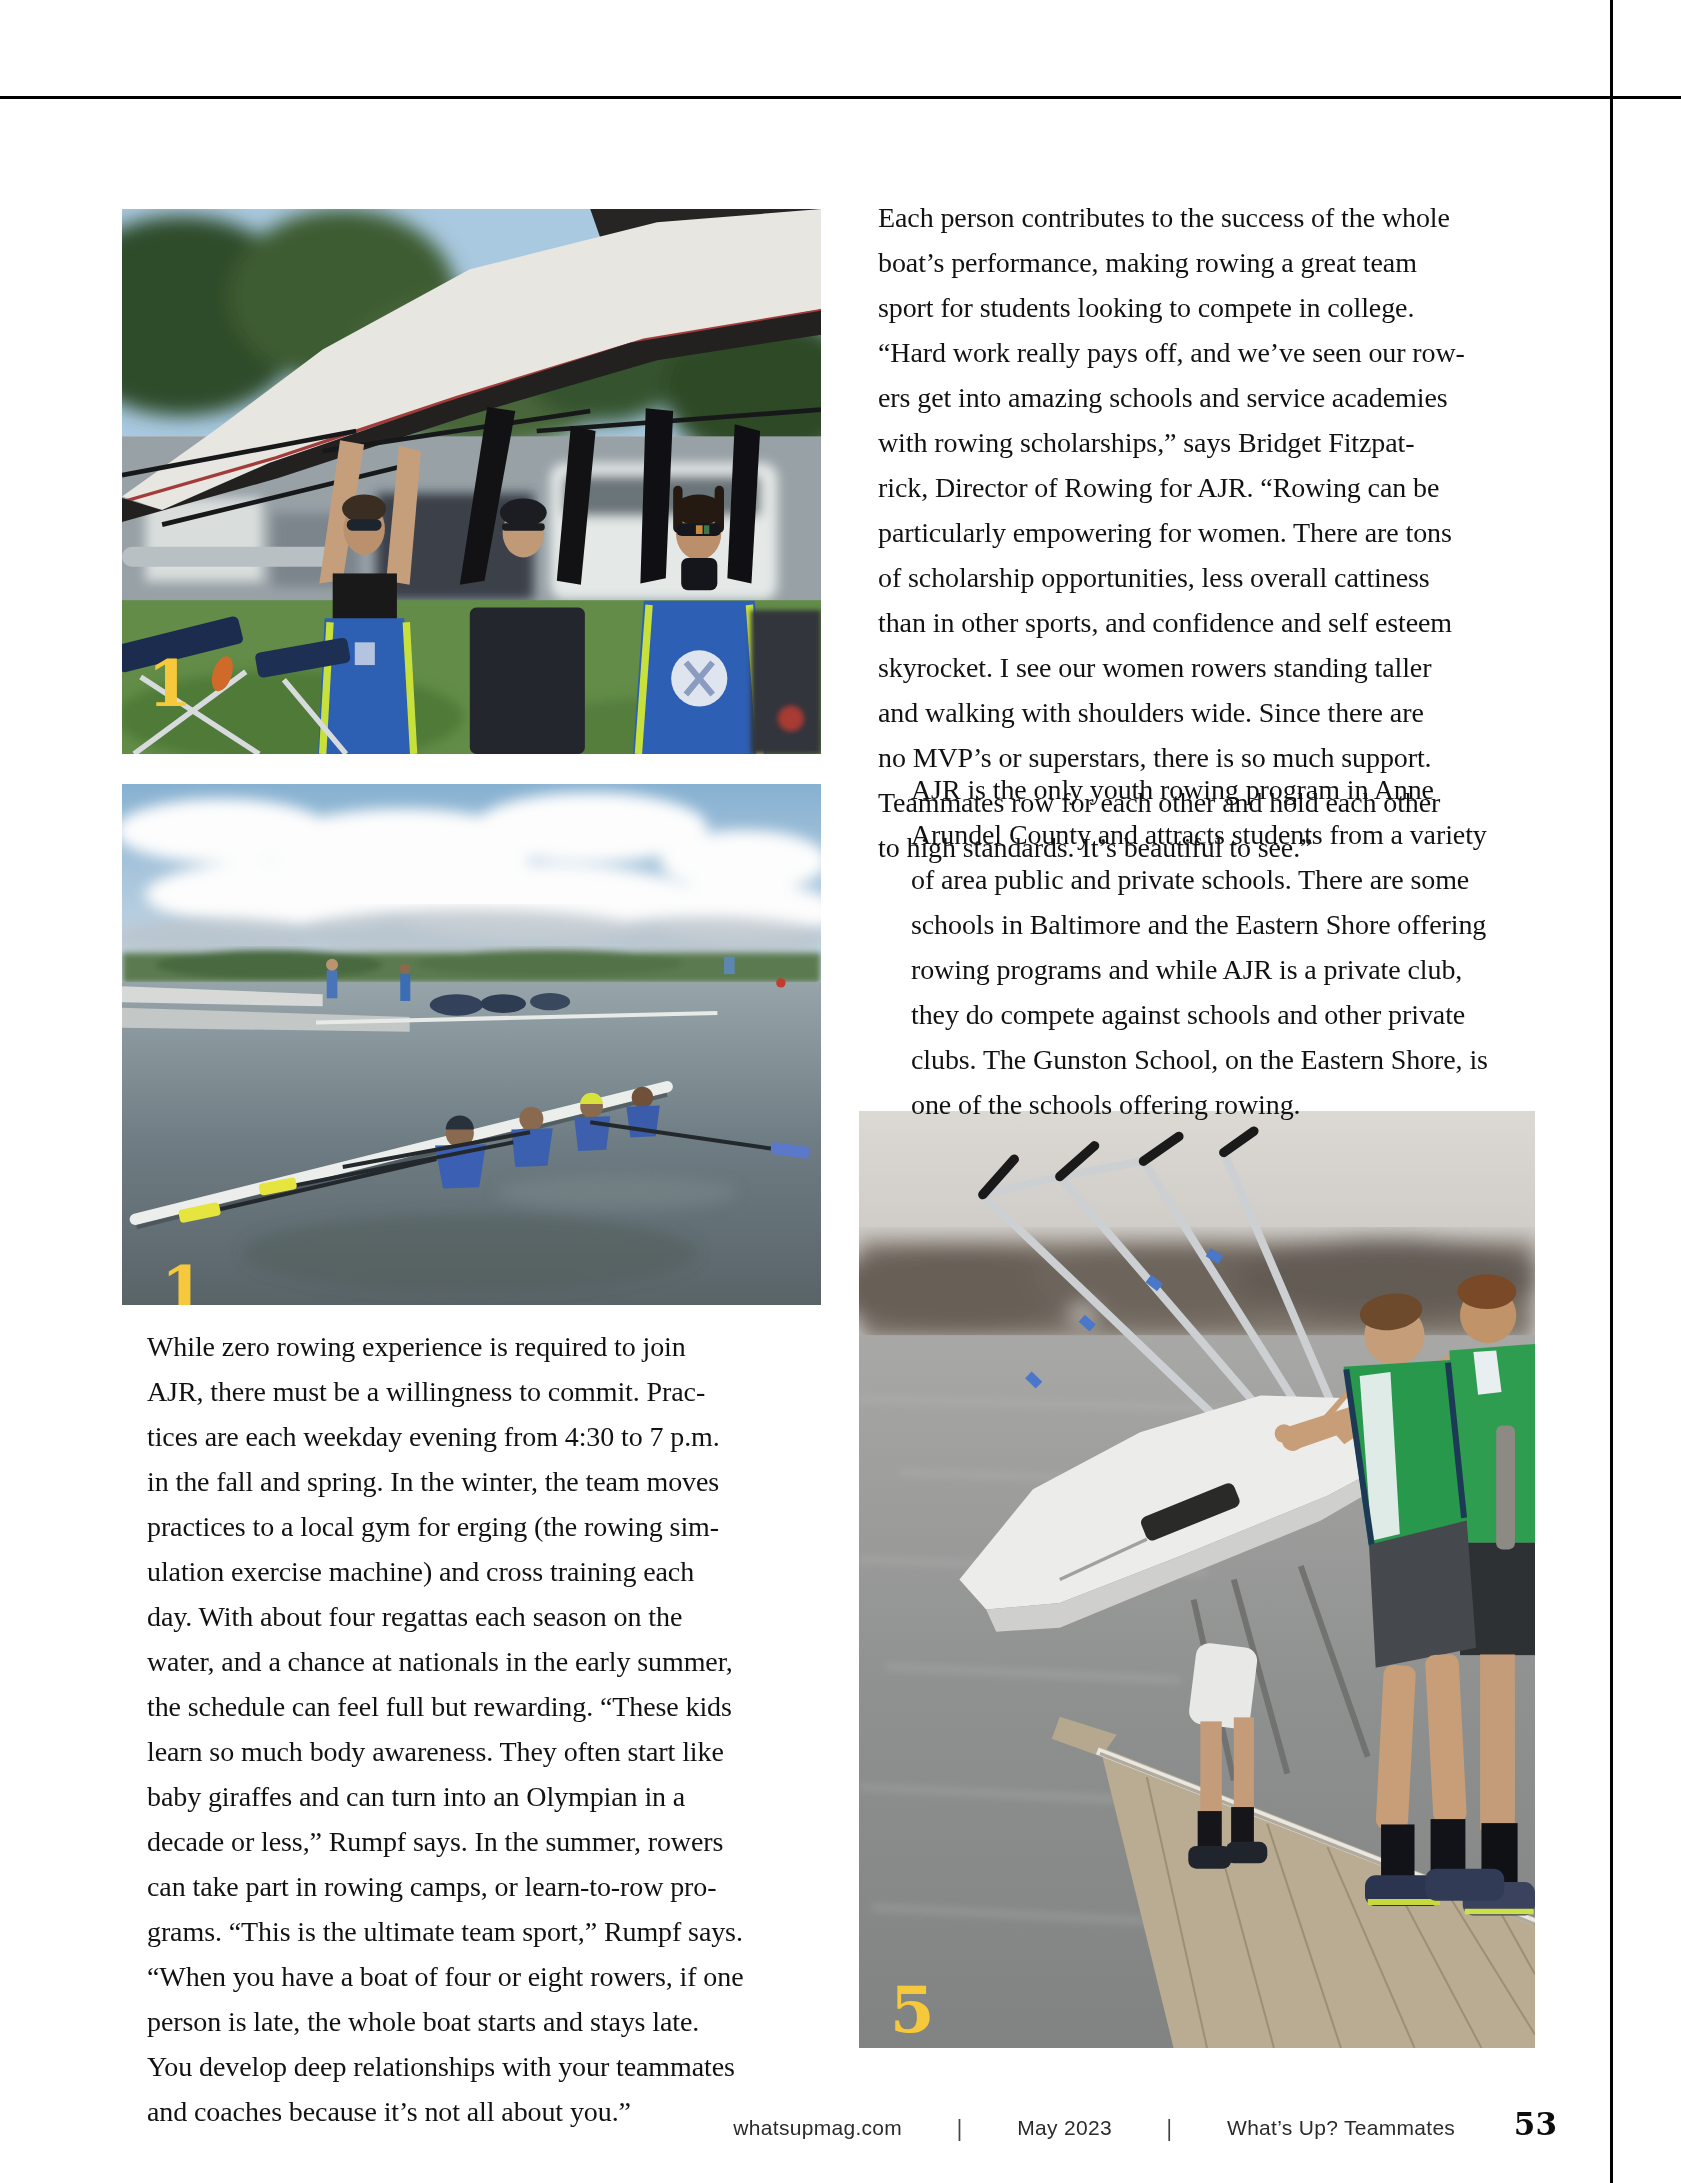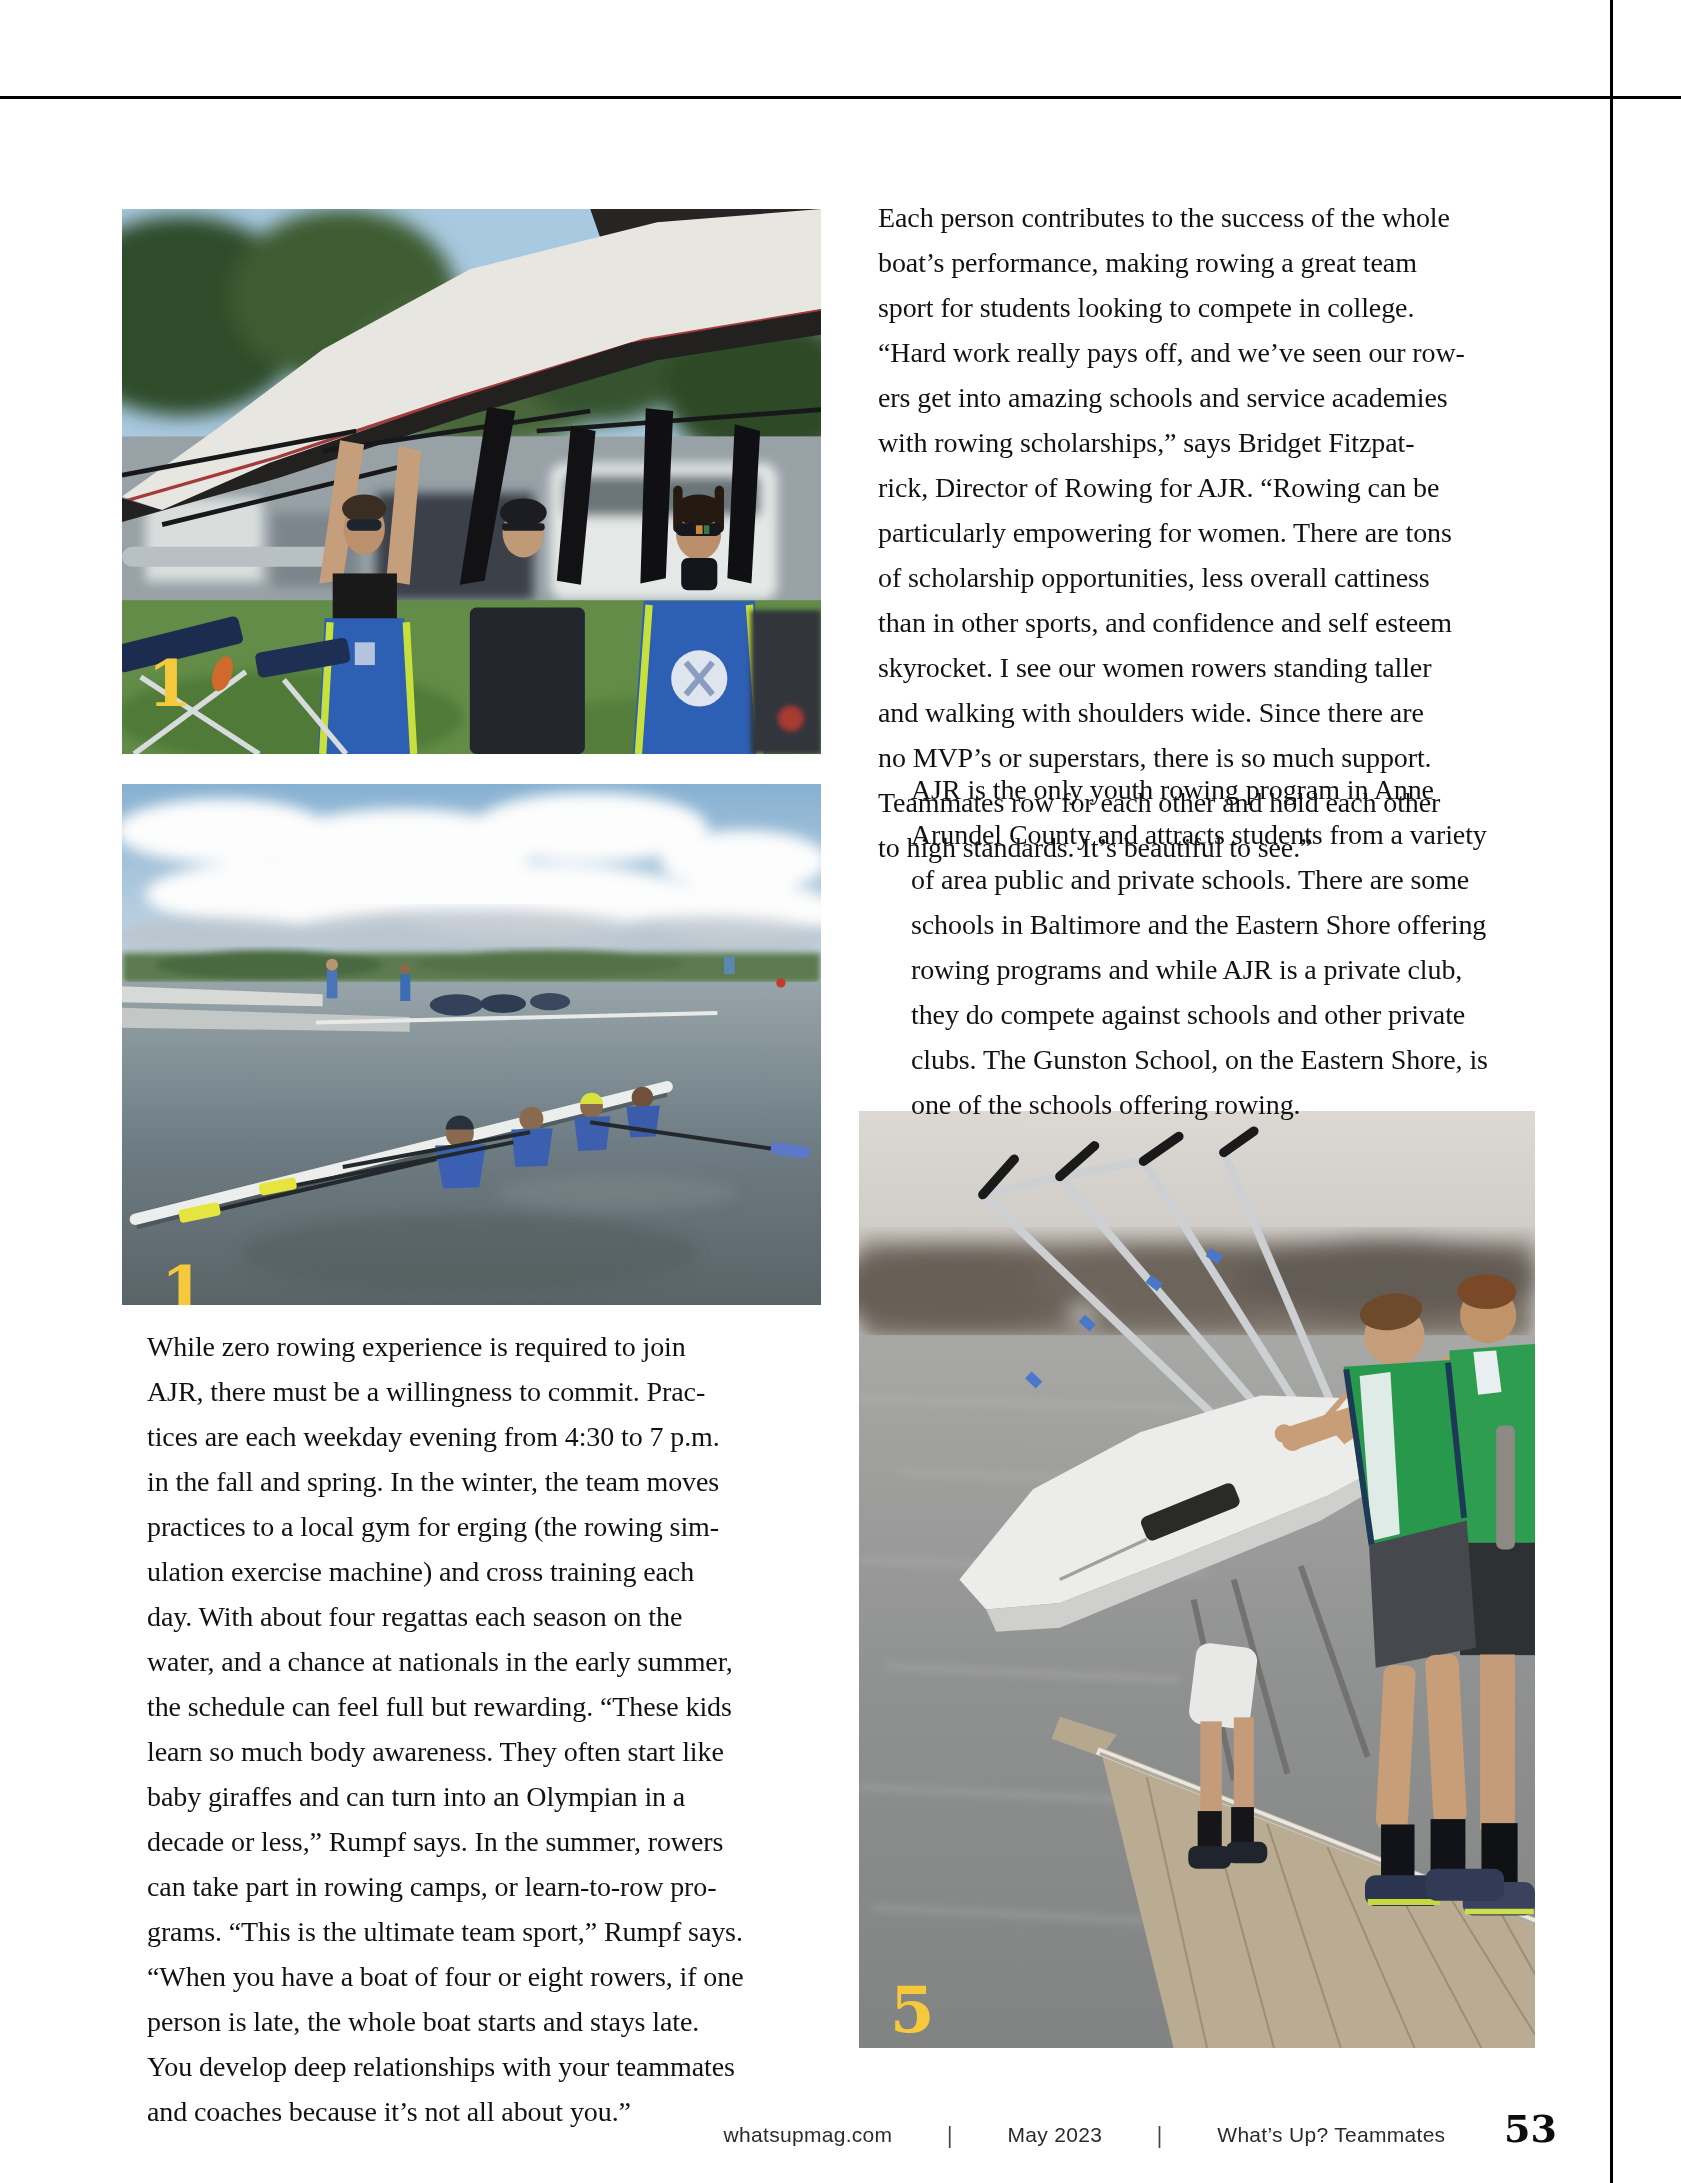--- a/index.html
+++ b/index.html
@@ -10,21 +10,21 @@
   .photo{position:absolute;overflow:hidden;background:#d8d8d8;}
   .photo svg{display:block;width:100%;height:100%;}
   .marker{position:absolute;font-family:"DejaVu Serif",serif;font-weight:bold;
           color:#F6C83C;font-size:64px;line-height:1;user-select:none;}
   .body-text{position:absolute;white-space:pre-line;font-size:28px;line-height:45px;
              color:#121212;letter-spacing:-0.1px;text-align:left;}
   #footer{position:absolute;top:2106px;right:124px;display:flex;align-items:baseline;
           font-family:"Liberation Sans","DejaVu Sans",sans-serif;font-size:21px;color:#2b2b2b;
           letter-spacing:0.3px;gap:44px;}
   #footer .sep{margin:0 10.7px;color:#444;font-weight:300;transform:scaleY(1.15);display:inline-block;}
-  #footer .pagenum{font-family:"DejaVu Serif",serif;font-weight:bold;font-size:38px;
+  #footer .pagenum{font-family:"DejaVu Serif",serif;font-weight:bold;font-size:31px;
                    color:#0d0d0d;margin-left:14.7px;letter-spacing:0;}
 </style>
 </head>
 <body>
 
 <div id="page">
 
   <div class="rule-h"></div>
   <div class="rule-v"></div>
 

